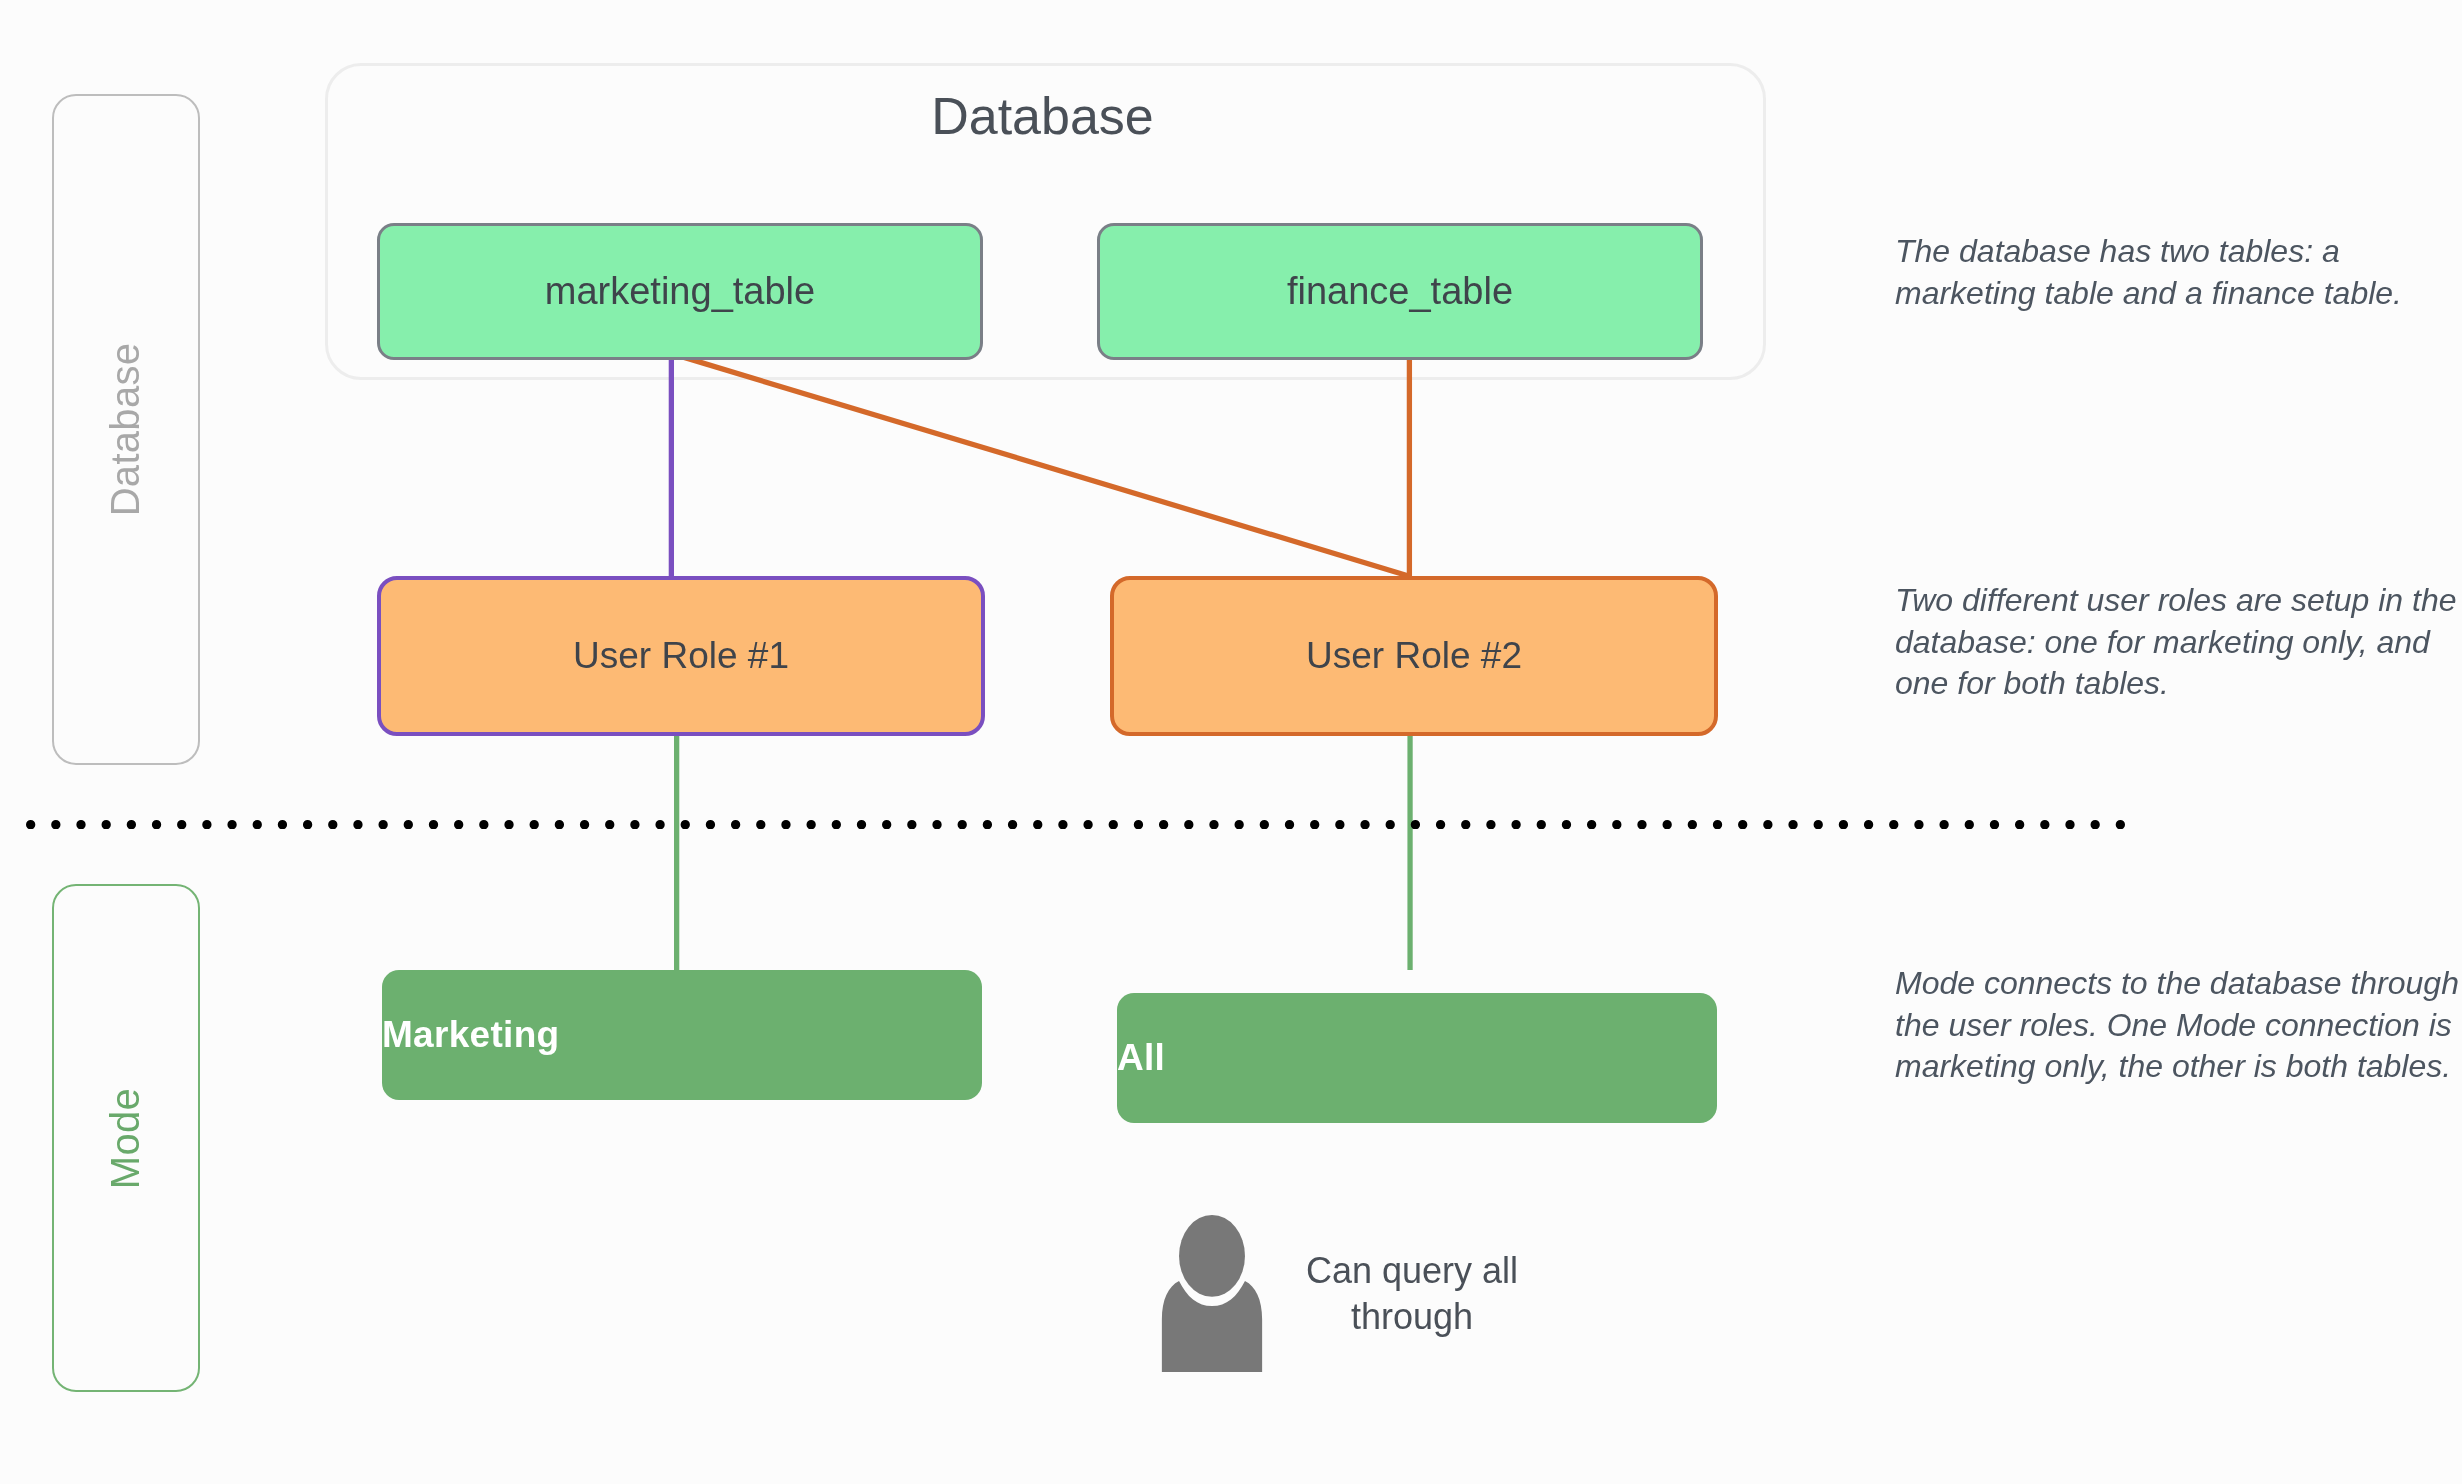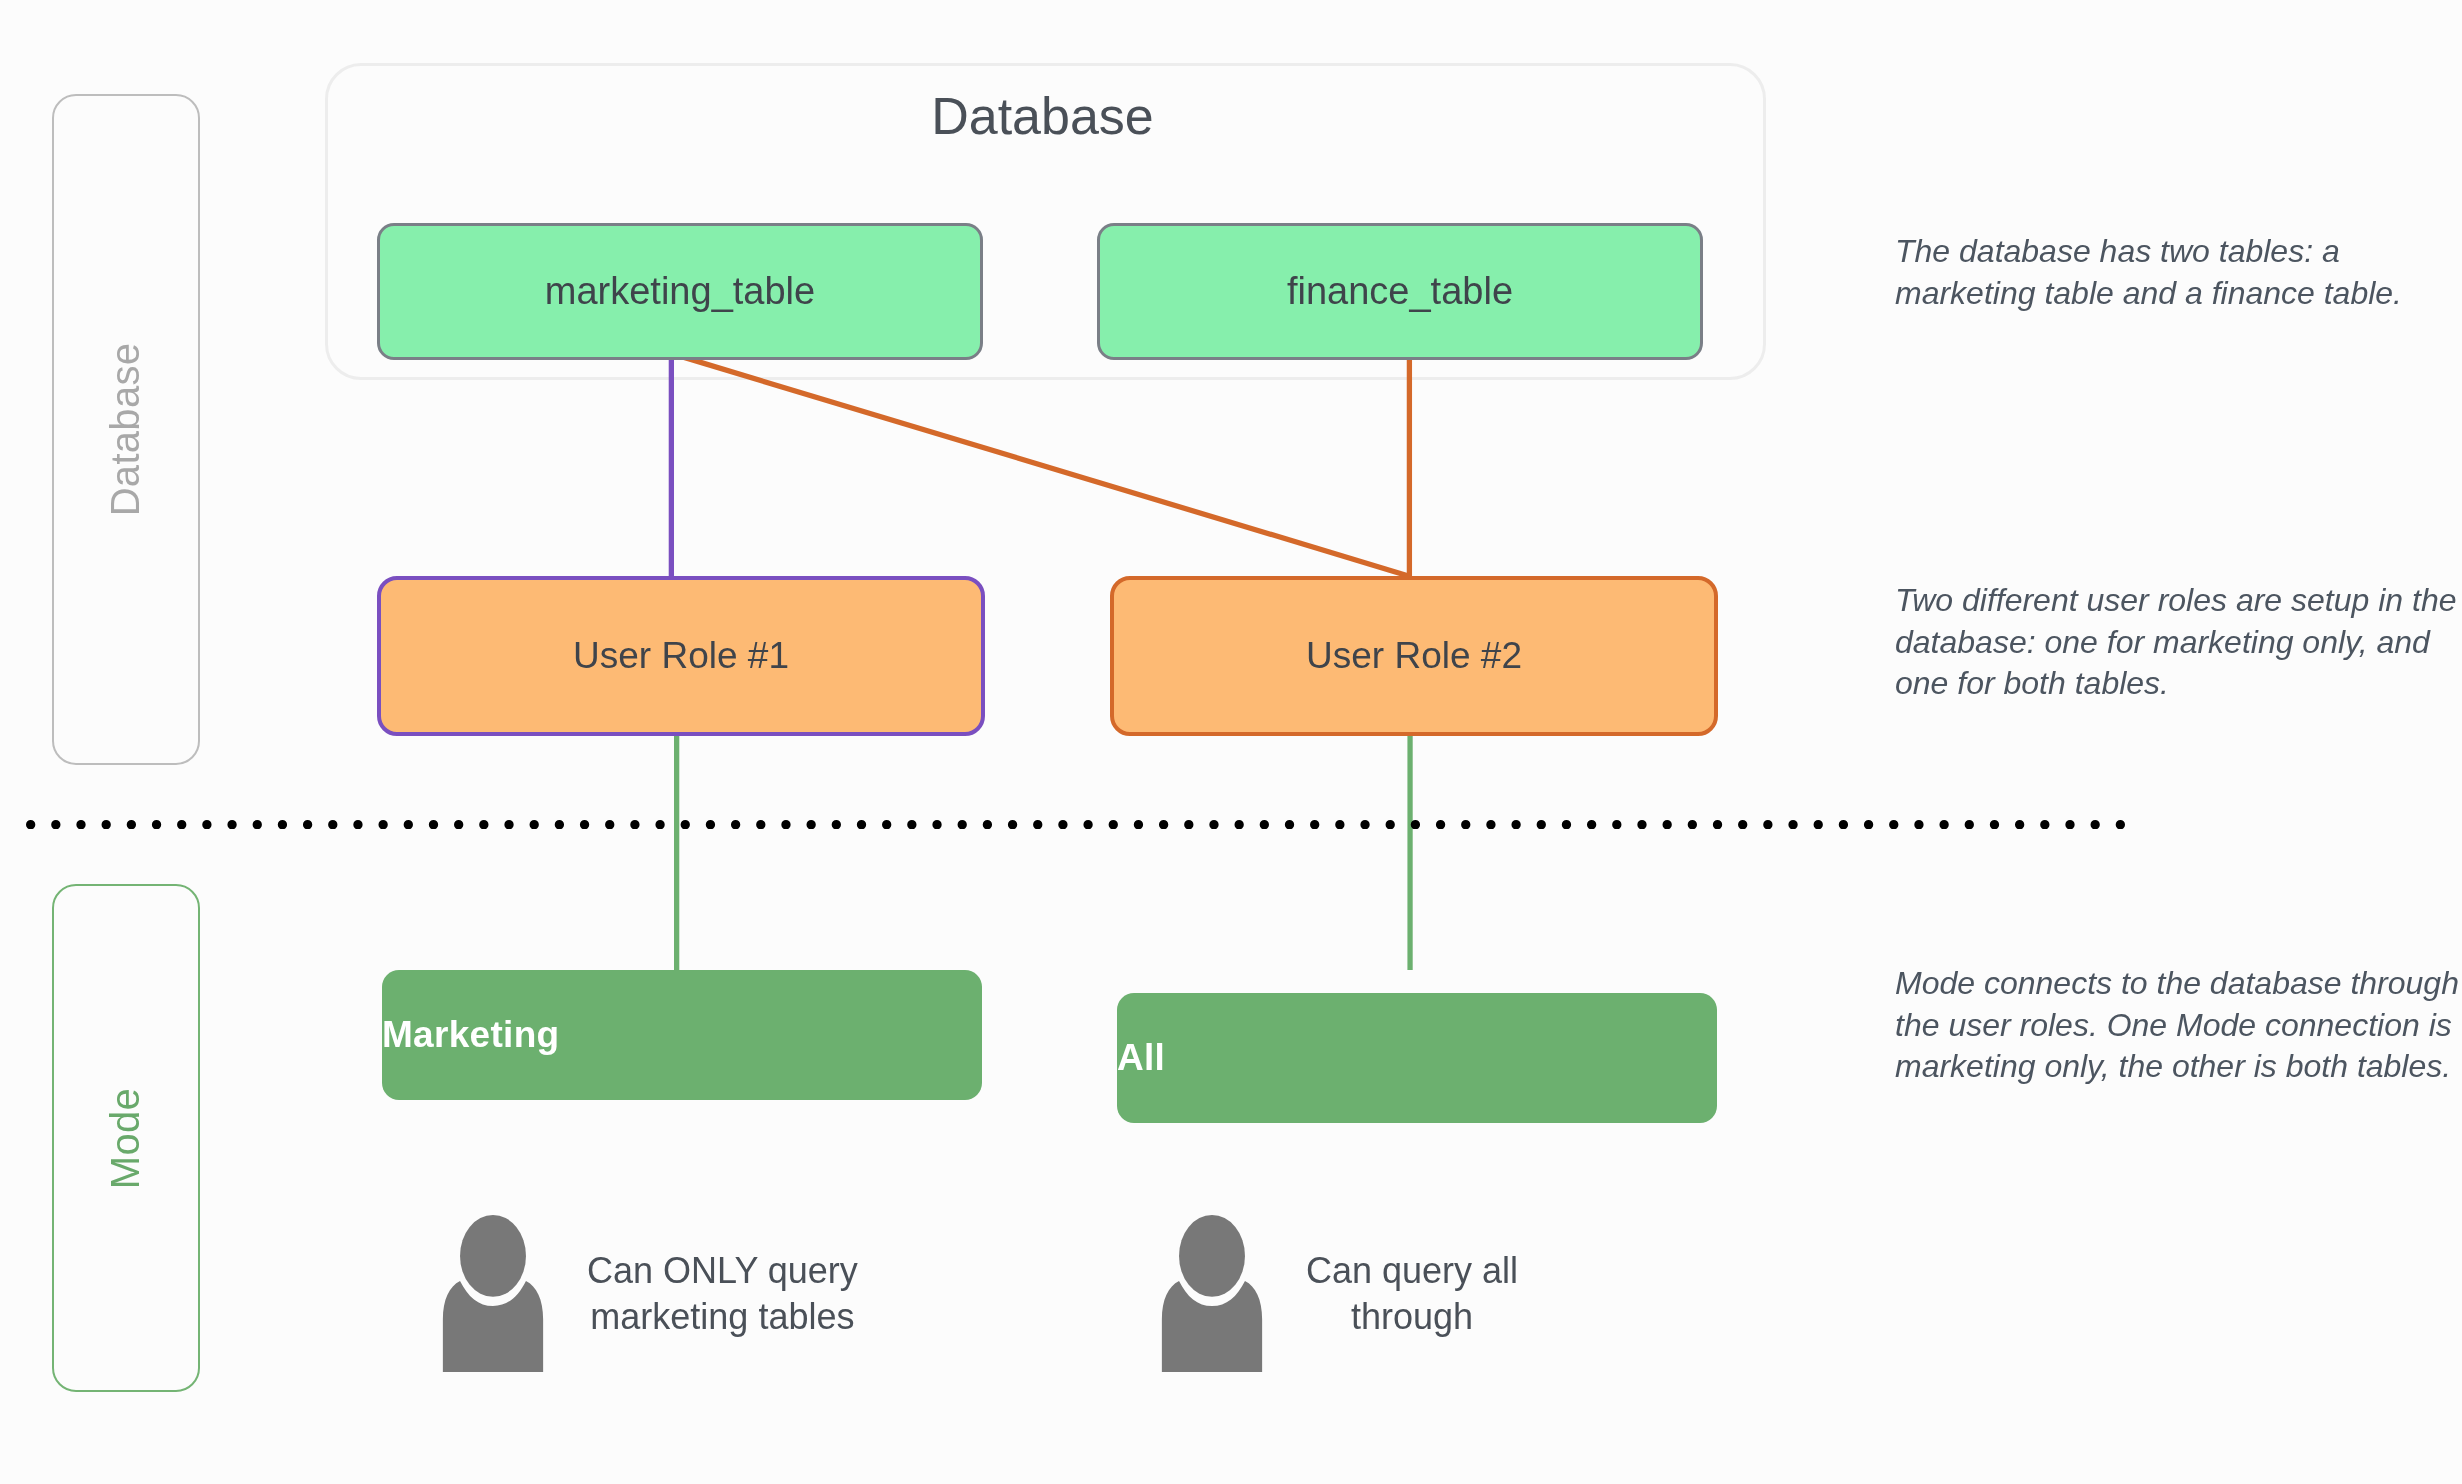--- a/index.html
+++ b/index.html
@@ -183,28 +183,20 @@
     <line x1="7" y1="7" x2="3183" y2="7" stroke="#000000" stroke-width="14" stroke-linecap="round" stroke-dasharray="0.1 38"></line>
   </svg>
 
   <div class="mode-box mode-marketing">
     <span>Marketing</span>
   </div>
   <div class="mode-box mode-all">
     <span>All</span>
   </div>
 
-  <div class="persona persona-1">
-    <svg class="persona-icon" viewBox="0 0 94 119">
-      <ellipse cx="47" cy="31" rx="25" ry="31" fill="#787878"></ellipse>
-      <path d="M9 119 L9 79 C9 64 14 54 22 50 C28 62 36 69 47 69 C58 69 66 62 72 50 C80 54 85 64 85 79 L85 119 Z" fill="#787878"></path>
-    </svg>
-    <div class="persona-text">Can ONLY query
-marketing tables</div>
-  </div>
 
   <div class="persona persona-2">
     <svg class="persona-icon" viewBox="0 0 94 119">
       <ellipse cx="47" cy="31" rx="25" ry="31" fill="#787878"></ellipse>
       <path d="M9 119 L9 79 C9 64 14 54 22 50 C28 62 36 69 47 69 C58 69 66 62 72 50 C80 54 85 64 85 79 L85 119 Z" fill="#787878"></path>
     </svg>
     <div class="persona-text">Can query all
 through</div>
   </div>
 

